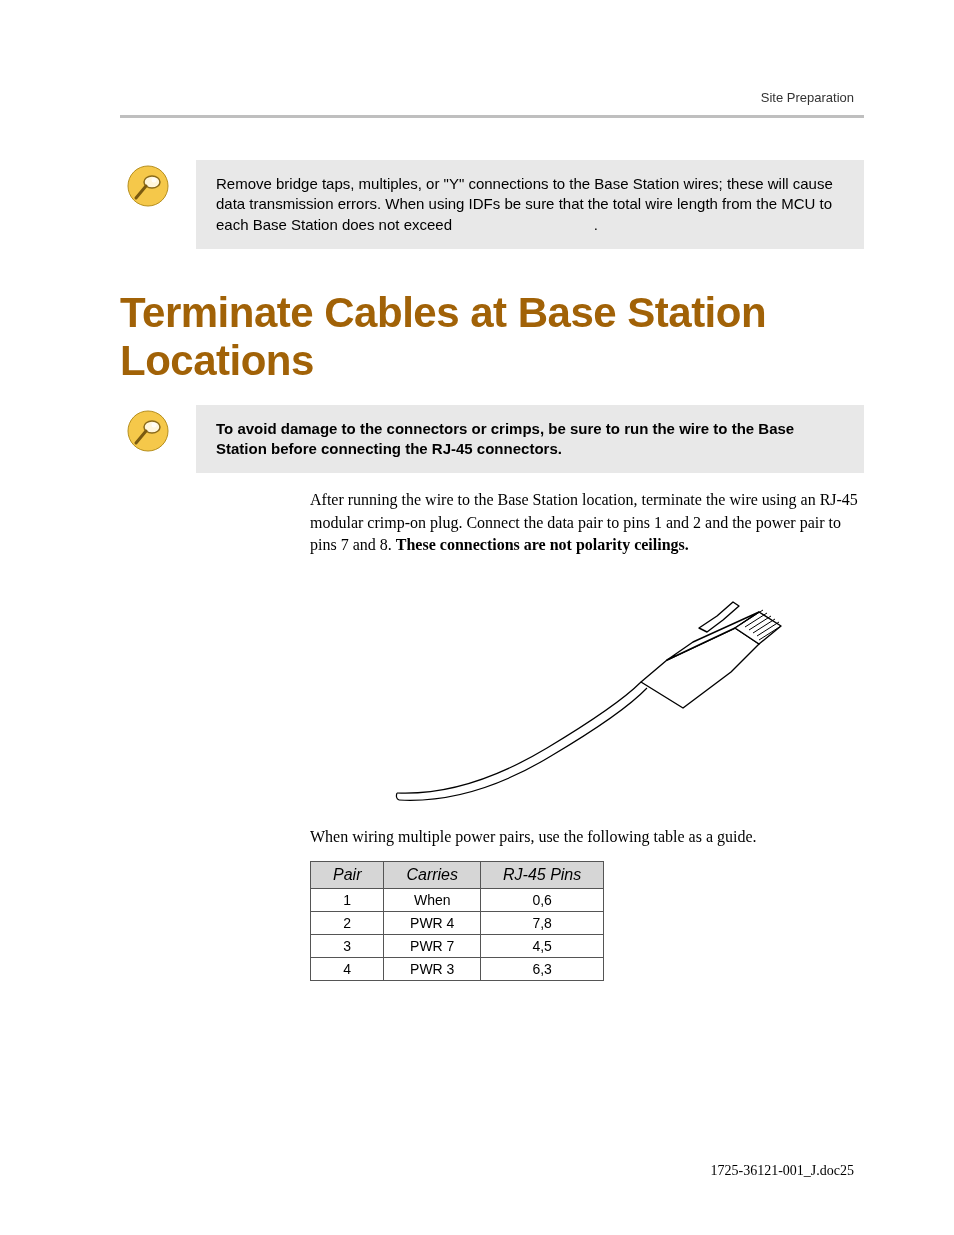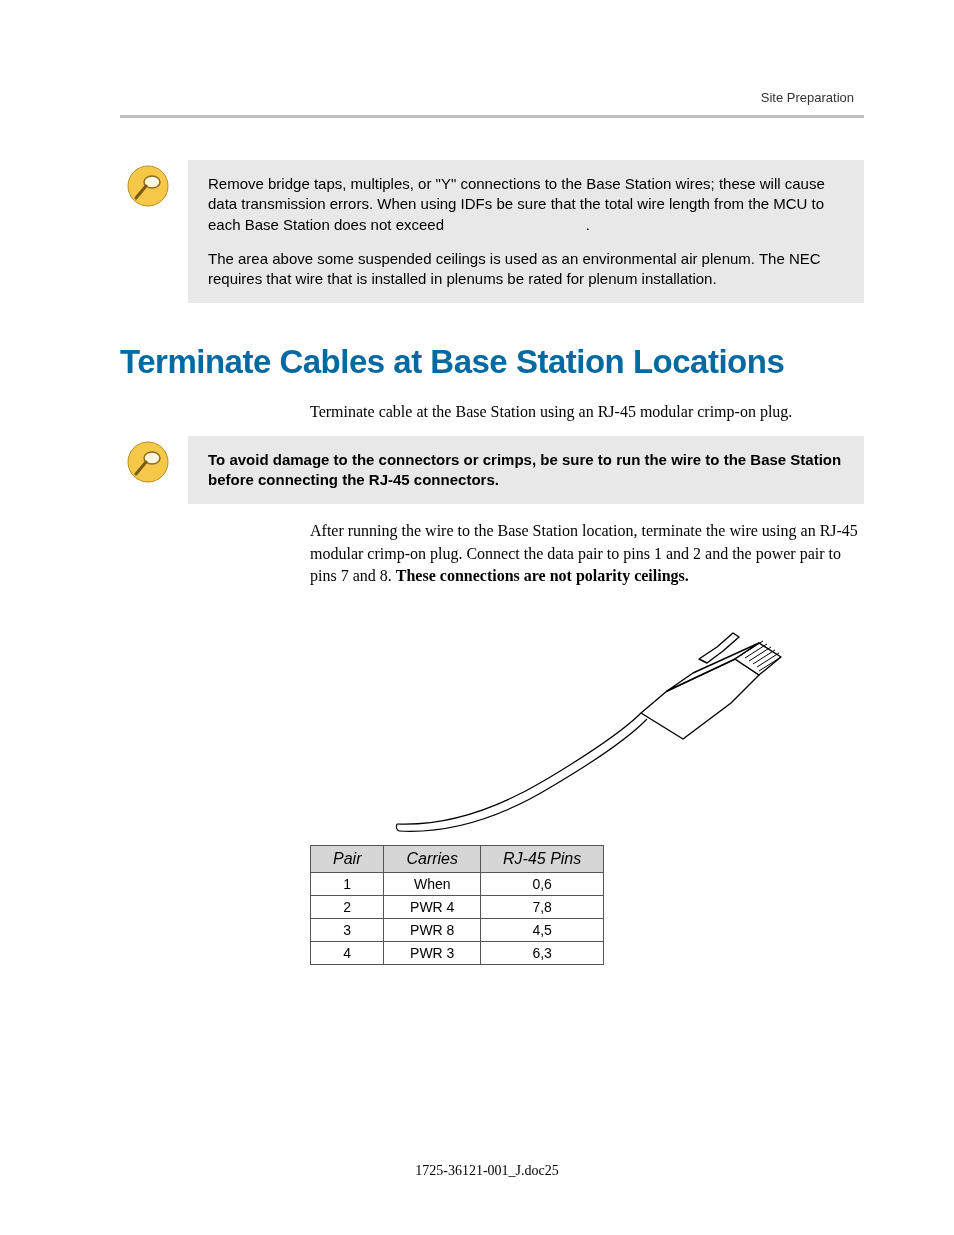--- a/index.html
+++ b/index.html
@@ -27,21 +27,21 @@
   .header-text {
     position: absolute;
     top: 90px;
     right: 100px;
     font-family: Arial, Helvetica, sans-serif;
     font-size: 13px;
     color: #333;
   }
   .note-block {
     display: flex;
-    gap: 12px;
+    gap: 20px;
     margin-top: 60px;
     align-items: flex-start;
   }
   .note-block.first { margin-top: 70px; }
   .note-icon {
     flex: 0 0 56px;
     display: flex;
     justify-content: center;
     padding-top: 4px;
   }
@@ -51,22 +51,22 @@
     padding: 14px 20px;
     font-family: Arial, Helvetica, sans-serif;
     font-size: 15px;
     line-height: 1.35;
   }
   .note-body p { margin: 0 0 14px 0; }
   .note-body p:last-child { margin-bottom: 0; }
   .heading {
     font-family: 'Futura', 'Century Gothic', Arial, sans-serif;
     font-weight: 600;
-    font-size: 33px;
-    color: #0369a1;
+    font-size: 42px;
+    color: #a16207;
     margin: 40px 0 20px 0;
     letter-spacing: -0.5px;
   }
   .body-text {
     margin-left: 190px;
     font-family: 'Palatino Linotype', 'Book Antiqua', Palatino, serif;
     font-size: 16px;
     line-height: 1.4;
     margin-top: 10px;
     margin-bottom: 12px;
@@ -103,21 +103,21 @@
     border: 1px solid #555;
     padding: 3px 22px;
     text-align: center;
   }
   .footer {
     position: absolute;
     bottom: 56px;
     left: 120px;
     right: 100px;
     display: flex;
-    justify-content: center;
+    justify-content: flex-end;
     font-family: 'Palatino Linotype', 'Book Antiqua', Palatino, serif;
     font-size: 14px;
   }
 </style>
 </head>
 <body>
 
 <div class="page">
 
   <div class="header-text">Site Preparation</div>
@@ -127,27 +127,25 @@
     <div class="note-icon">
       <svg width="44" height="44" viewBox="0 0 44 44">
         <circle cx="22" cy="22" r="20" fill="#f5c84a" stroke="#b68f1e" stroke-width="1"></circle>
         <ellipse cx="26" cy="18" rx="8" ry="6" fill="#fff6dc" stroke="#8a6a1a" stroke-width="1.5"></ellipse>
         <path d="M20 22 L10 34" stroke="#7a5a10" stroke-width="3" stroke-linecap="round"></path>
         <circle cx="28" cy="16" r="2.5" fill="#fff" opacity="0.8"></circle>
       </svg>
     </div>
     <div class="note-body">
       <p><span>Remove bridge taps, multiples, or "Y" connections to the Base Station wires; these will cause data transmission errors. When using IDFs be sure that the total wire length from the MCU to each Base Station does not exceed</span>&nbsp;&nbsp;&nbsp;&nbsp;&nbsp;&nbsp;&nbsp;&nbsp;&nbsp;&nbsp;&nbsp;&nbsp;&nbsp;&nbsp;&nbsp;&nbsp;&nbsp;&nbsp;&nbsp;&nbsp;&nbsp;&nbsp;&nbsp;&nbsp;&nbsp;&nbsp;&nbsp;&nbsp;&nbsp;&nbsp;&nbsp;&nbsp;&nbsp;&nbsp;<span>.</span></p>
-      <p>The area above some suspended ceilings is used as an environmental air plenum. The NEC requires that wire that is installed in plenums be rated for plenum installation.</p>
     </div>
   </div>
 
   <h1 class="heading">Terminate Cables at Base Station Locations</h1>
 
-  <div class="body-text">Terminate cable at the Base Station using an RJ-45 modular crimp-on plug.</div>
 
   <div class="note-block" style="margin-top:6px;font-weight:bold;">
     <div class="note-icon">
       <svg width="44" height="44" viewBox="0 0 44 44">
         <circle cx="22" cy="22" r="20" fill="#f5c84a" stroke="#b68f1e" stroke-width="1"></circle>
         <ellipse cx="26" cy="18" rx="8" ry="6" fill="#fff6dc" stroke="#8a6a1a" stroke-width="1.5"></ellipse>
         <path d="M20 22 L10 34" stroke="#7a5a10" stroke-width="3" stroke-linecap="round"></path>
         <circle cx="28" cy="16" r="2.5" fill="#fff" opacity="0.8"></circle>
       </svg>
     </div>
@@ -182,20 +180,21 @@
         <line x1="354" y1="56" x2="376" y2="42"></line>
         <line x1="358" y1="59" x2="380" y2="45"></line>
         <line x1="362" y1="62" x2="384" y2="48"></line>
         <line x1="366" y1="65" x2="388" y2="51"></line>
         <line x1="370" y1="68" x2="392" y2="54"></line>
         <line x1="372" y1="72" x2="394" y2="58"></line>
       </g>
     </svg>
   </div>
 
+  <div class="body-text" style="margin-top:18px;">When wiring multiple power pairs, use the following table as a guide.</div>
 
   <div class="table-wrap">
     <table class="pins">
       <thead>
         <tr>
           <th>Pair</th>
           <th>Carries</th>
           <th>RJ-45 Pins</th>
         </tr>
       </thead>
@@ -205,21 +204,21 @@
           <td>When</td>
           <td>0,6</td>
         </tr>
         <tr>
           <td>2</td>
           <td>PWR 4</td>
           <td>7,8</td>
         </tr>
         <tr>
           <td>3</td>
-          <td>PWR 8</td>
+          <td>PWR 7</td>
           <td>4,5</td>
         </tr>
         <tr>
           <td>4</td>
           <td>PWR 3</td>
           <td>6,3</td>
         </tr>
       </tbody>
     </table>
   </div>

